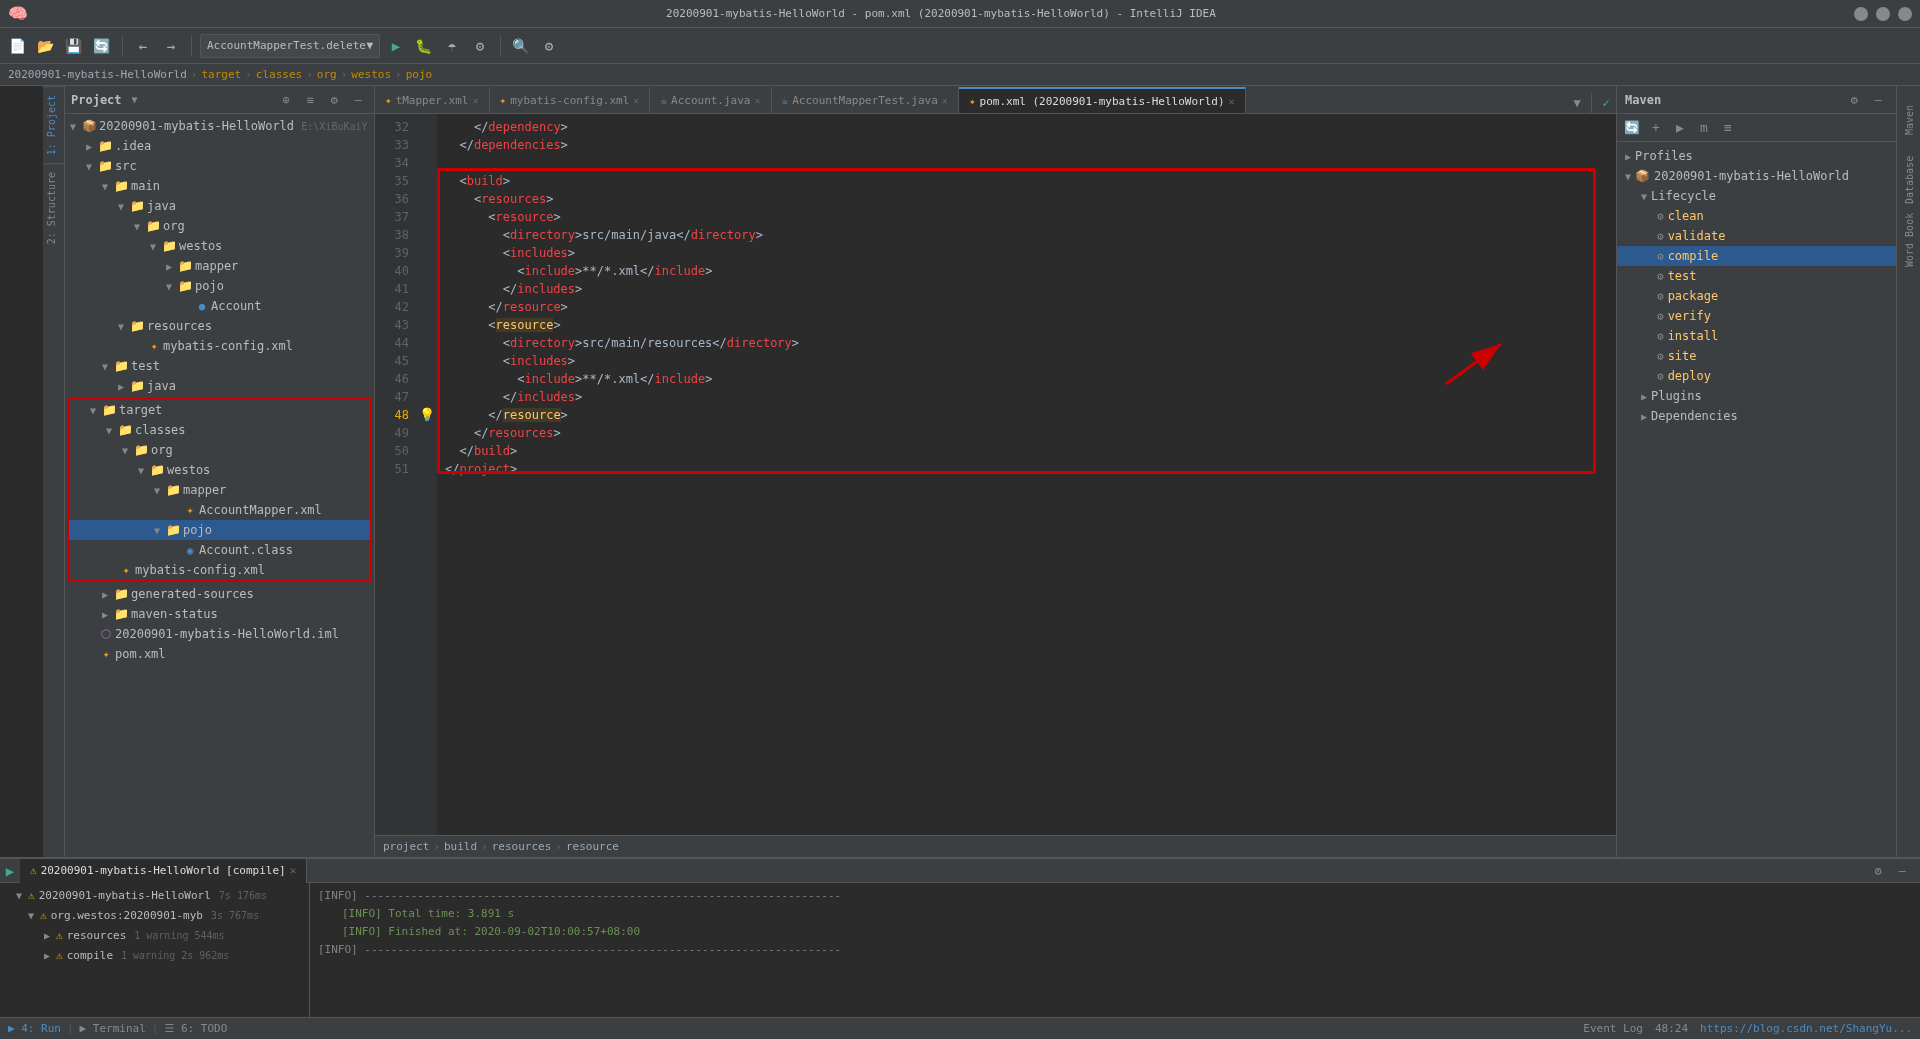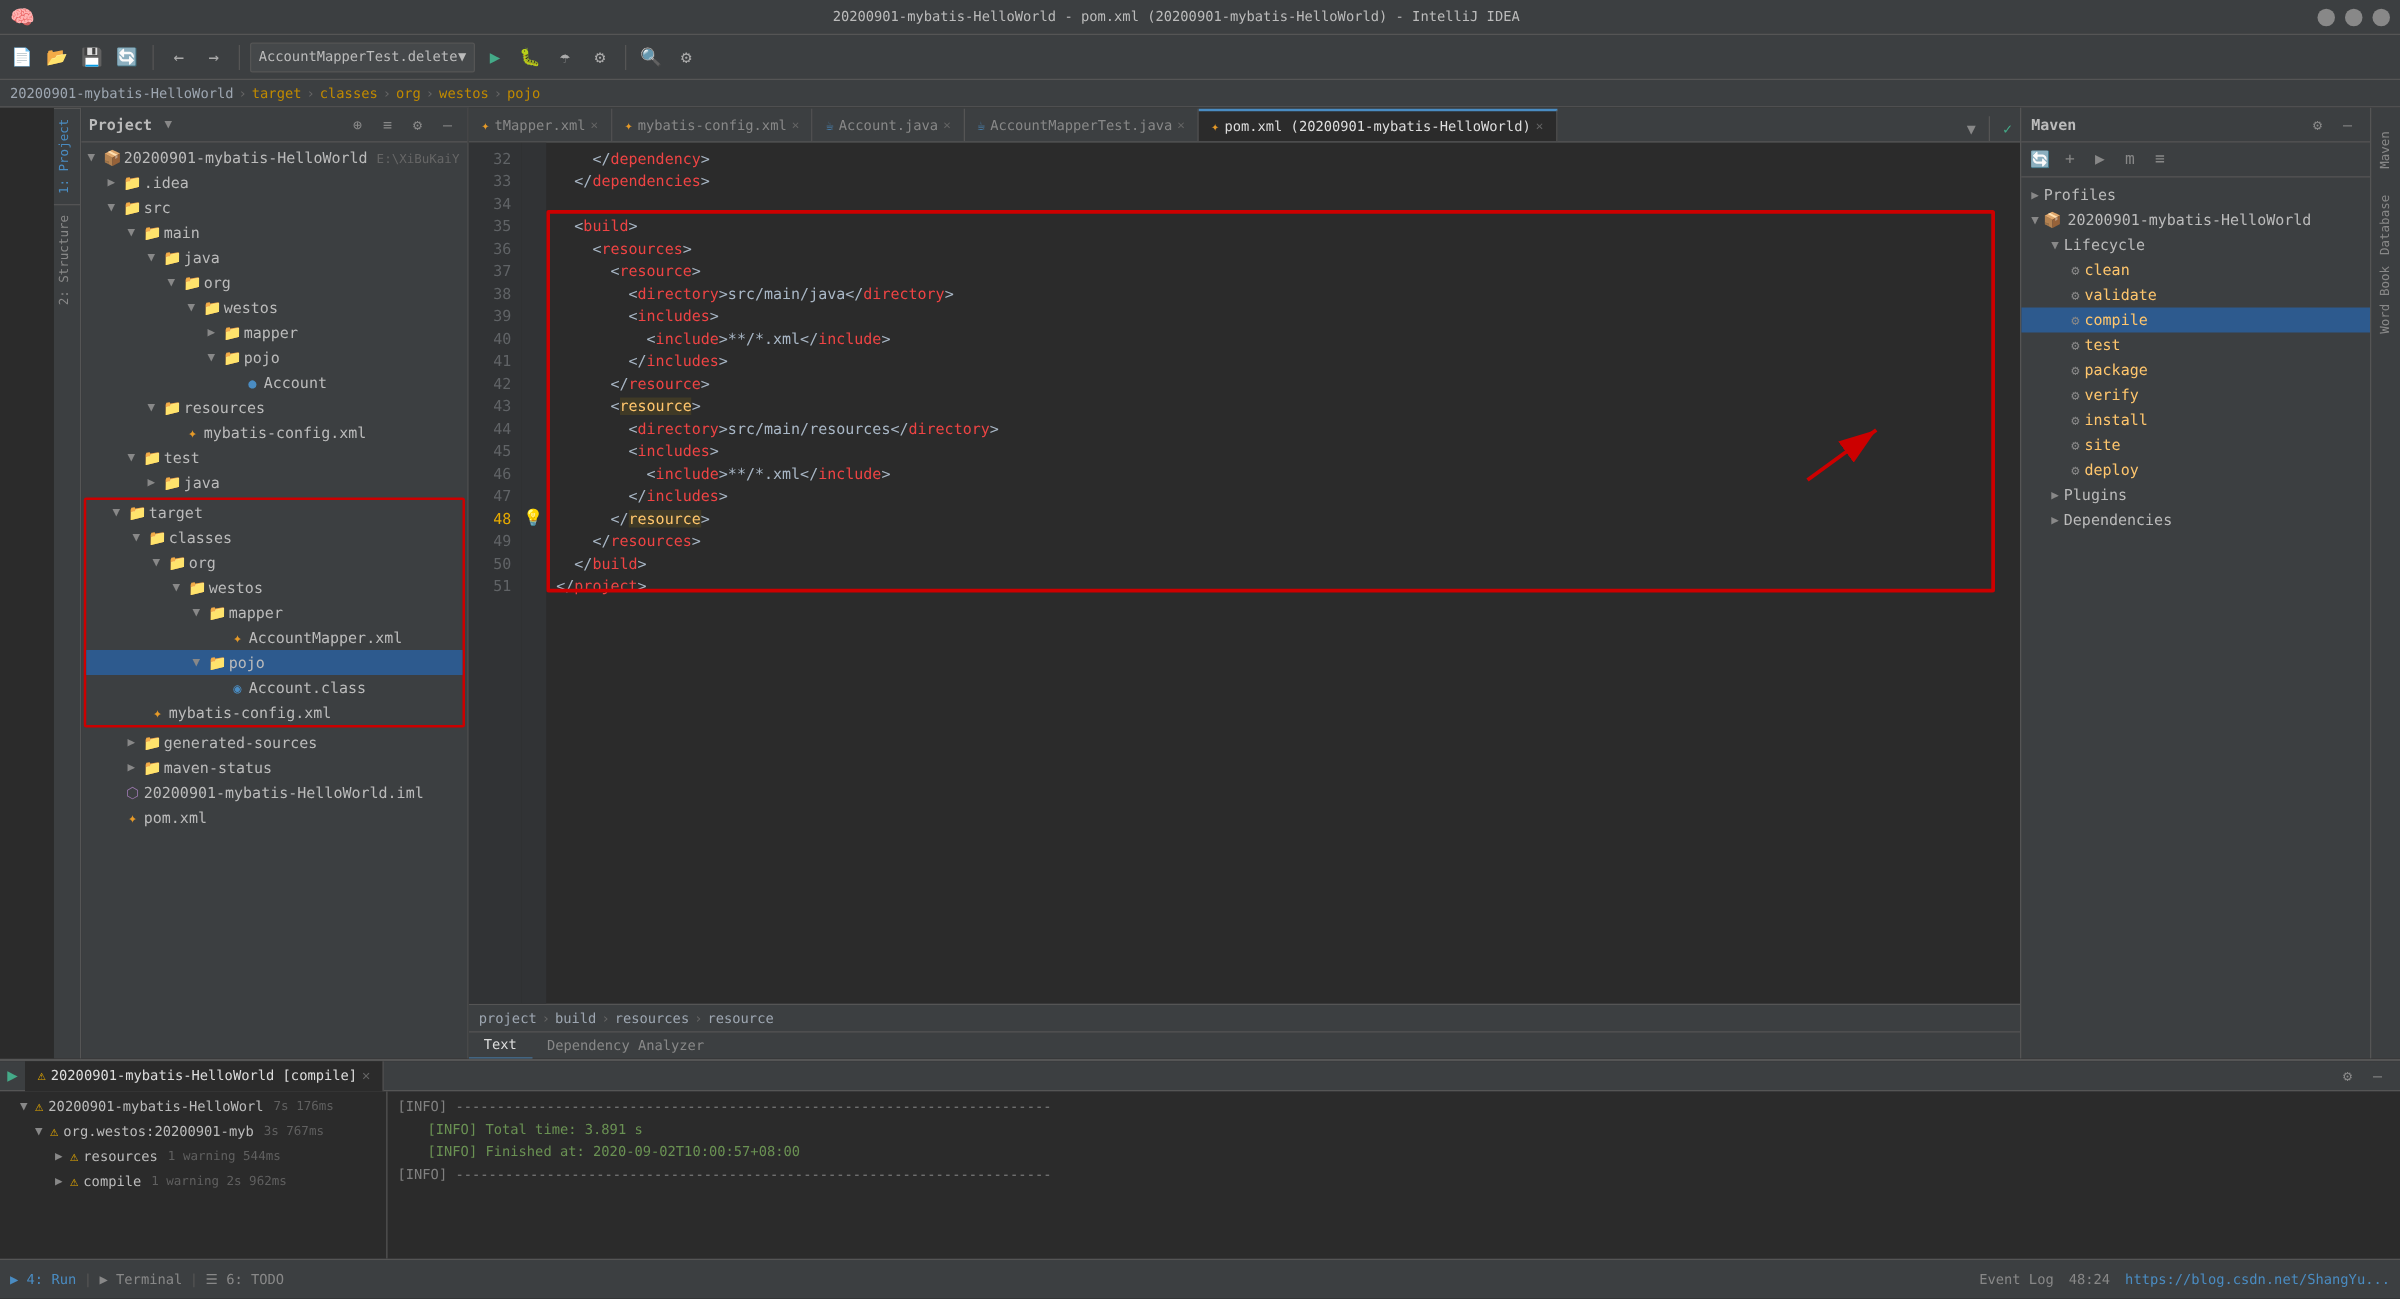--- a/index.html
+++ b/index.html
@@ -344,21 +344,21 @@
       padding: 4px 8px;
       font-size: 11px;
       color: #bbb;
       line-height: 18px;
     }
     .run-info { color: #6a9153; margin-left: 24px; }
     .run-dashes { color: #808080; }
 
     
     .status-bar {
-      height: 32px;
+      height: 22px;
       background: #3c3f41;
       border-top: 1px solid #555;
       display: flex;
       align-items: center;
       padding: 0 8px;
       font-size: 11px;
       color: #888;
       gap: 12px;
     }
     .status-right { margin-left: auto; display: flex; gap: 12px; }
@@ -800,24 +800,20 @@
       <div class="editor-breadcrumb">
         <span class="breadcrumb-item">project</span>
         <span class="breadcrumb-sep">›</span>
         <span class="breadcrumb-item">build</span>
         <span class="breadcrumb-sep">›</span>
         <span class="breadcrumb-item">resources</span>
         <span class="breadcrumb-sep">›</span>
         <span class="breadcrumb-item">resource</span>
       </div>
 
-      <div class="editor-tabs-bottom">
-        <div class="bottom-tab active">Text</div>
-        <div class="bottom-tab">Dependency Analyzer</div>
-      </div>
     </div>
 
     <div class="right-panel">
       <div class="maven-header">
         <span class="maven-title">Maven</span>
         <div style="margin-left:auto; display:flex; gap:4px;">
           <div style="width:20px; height:20px; display:flex; align-items:center; justify-content:center; cursor:pointer; color:#888;">⚙</div>
           <div style="width:20px; height:20px; display:flex; align-items:center; justify-content:center; cursor:pointer; color:#888;">—</div>
         </div>
       </div>

